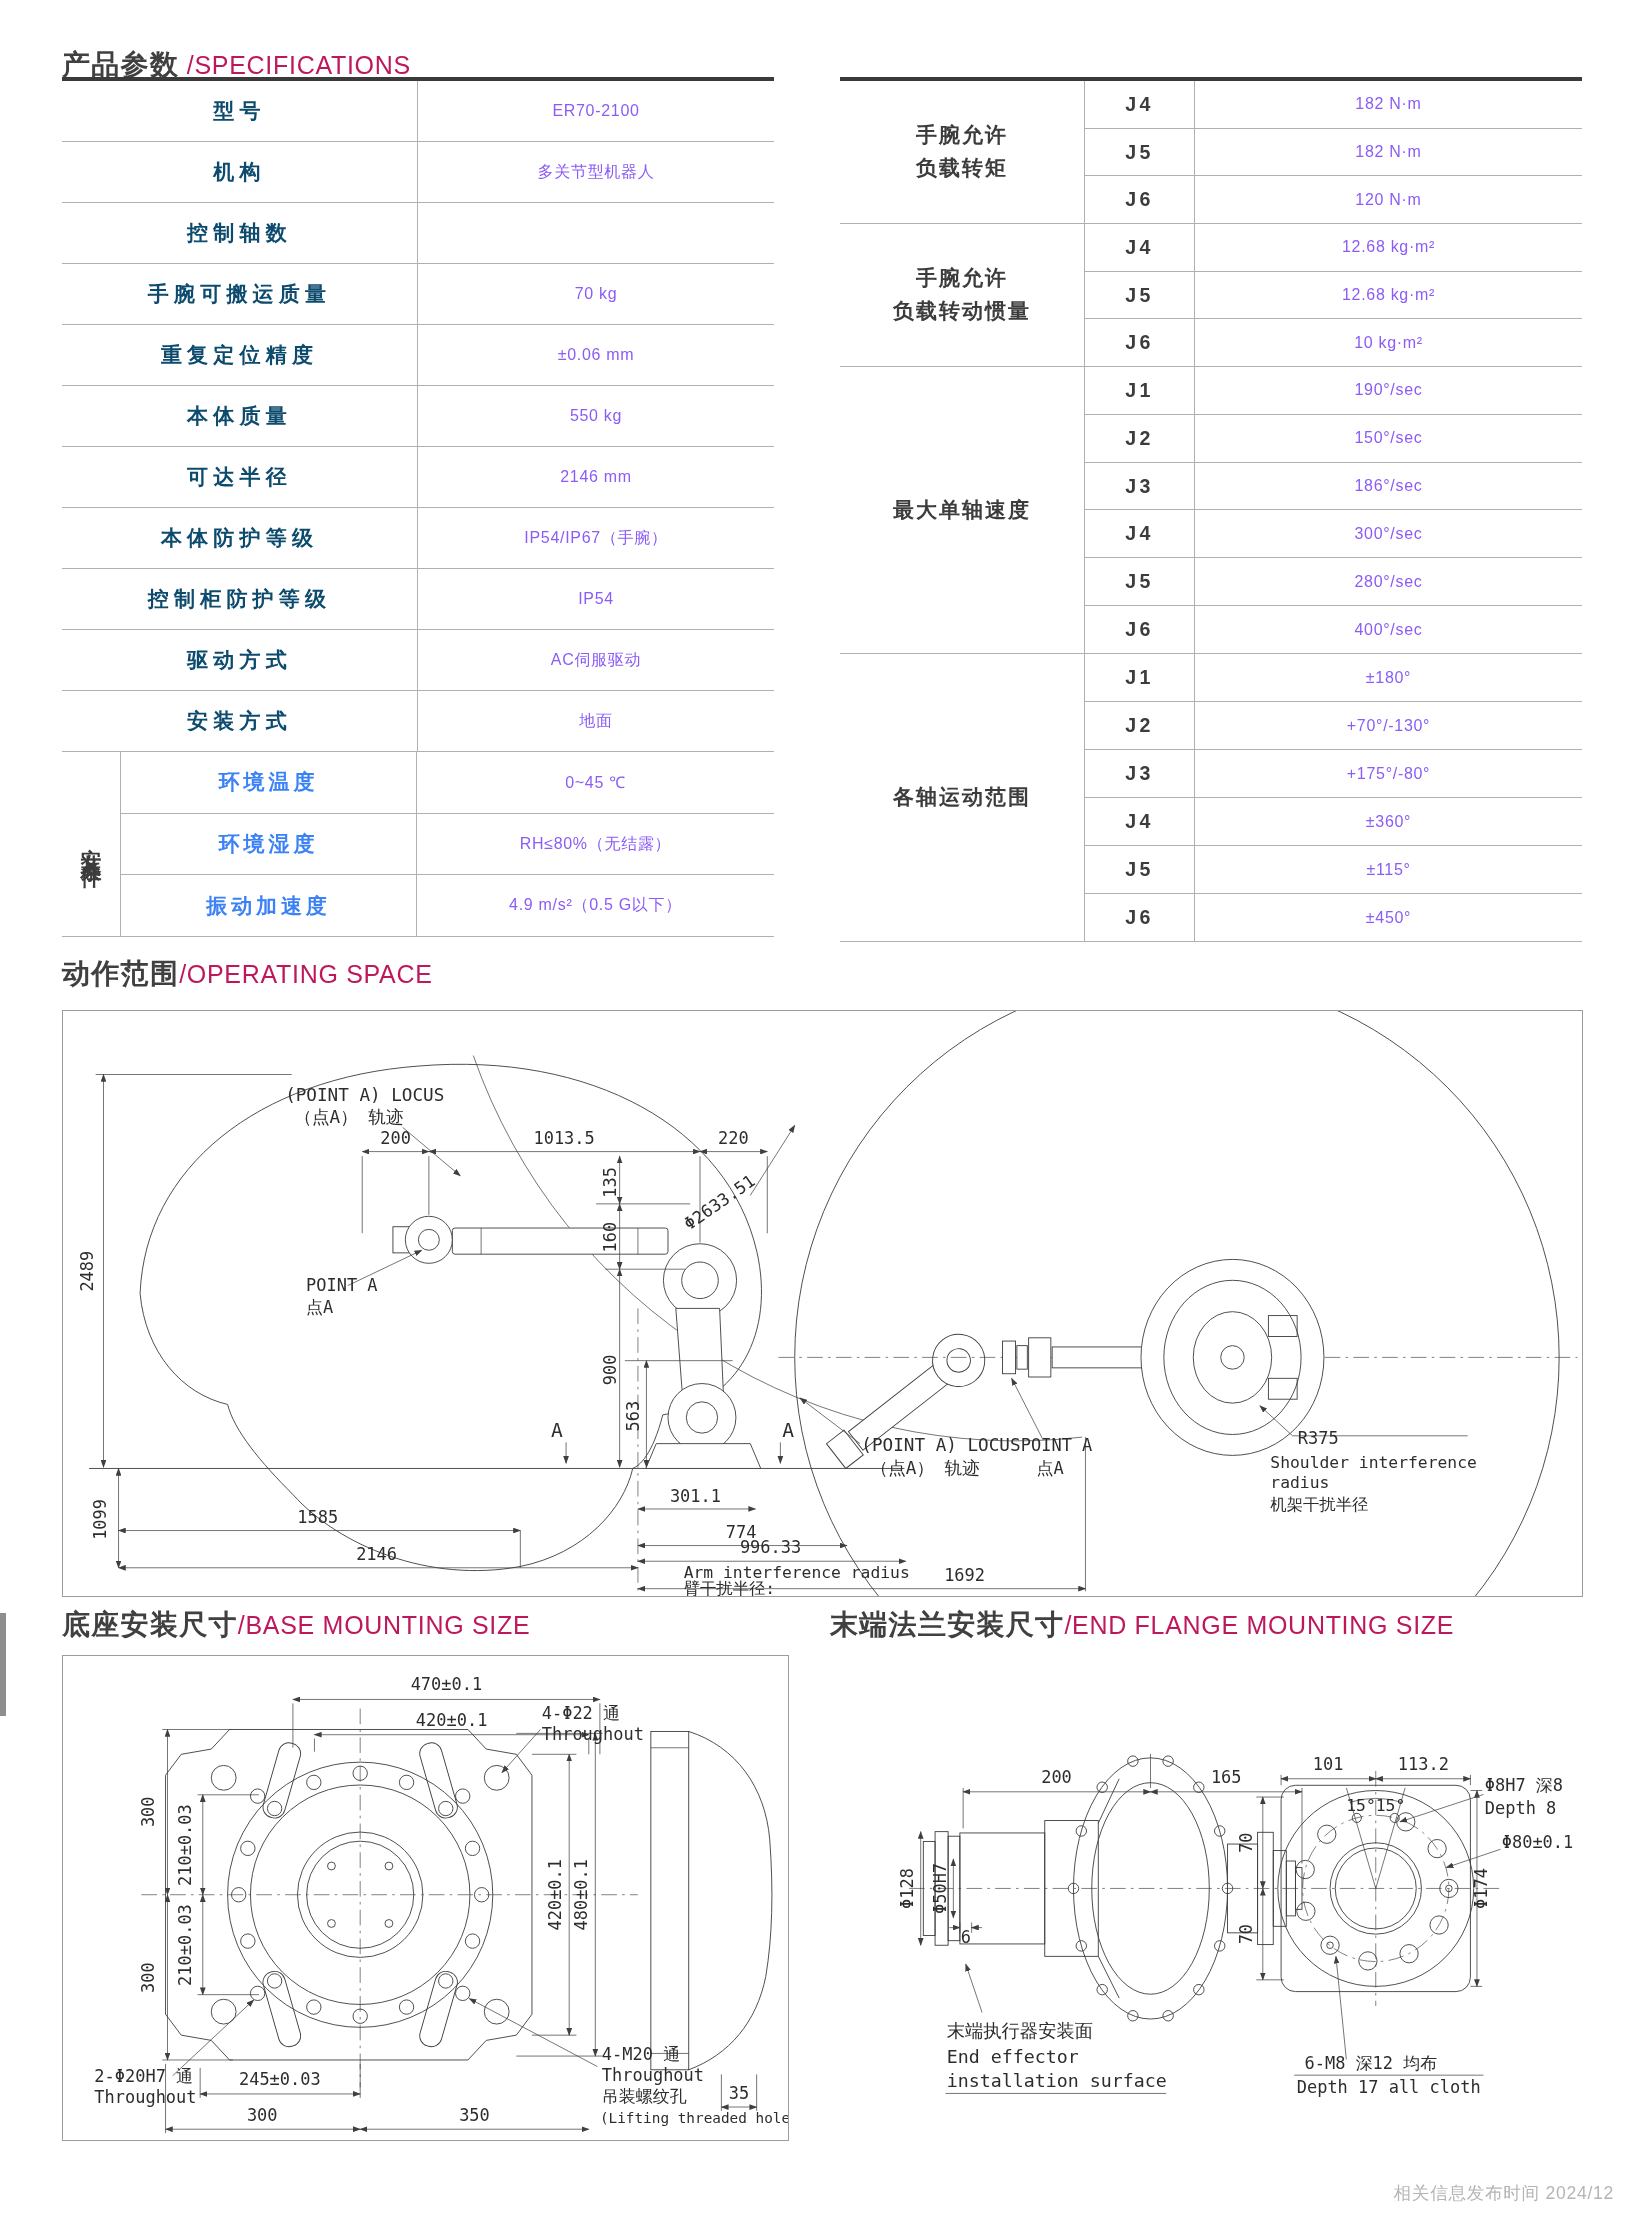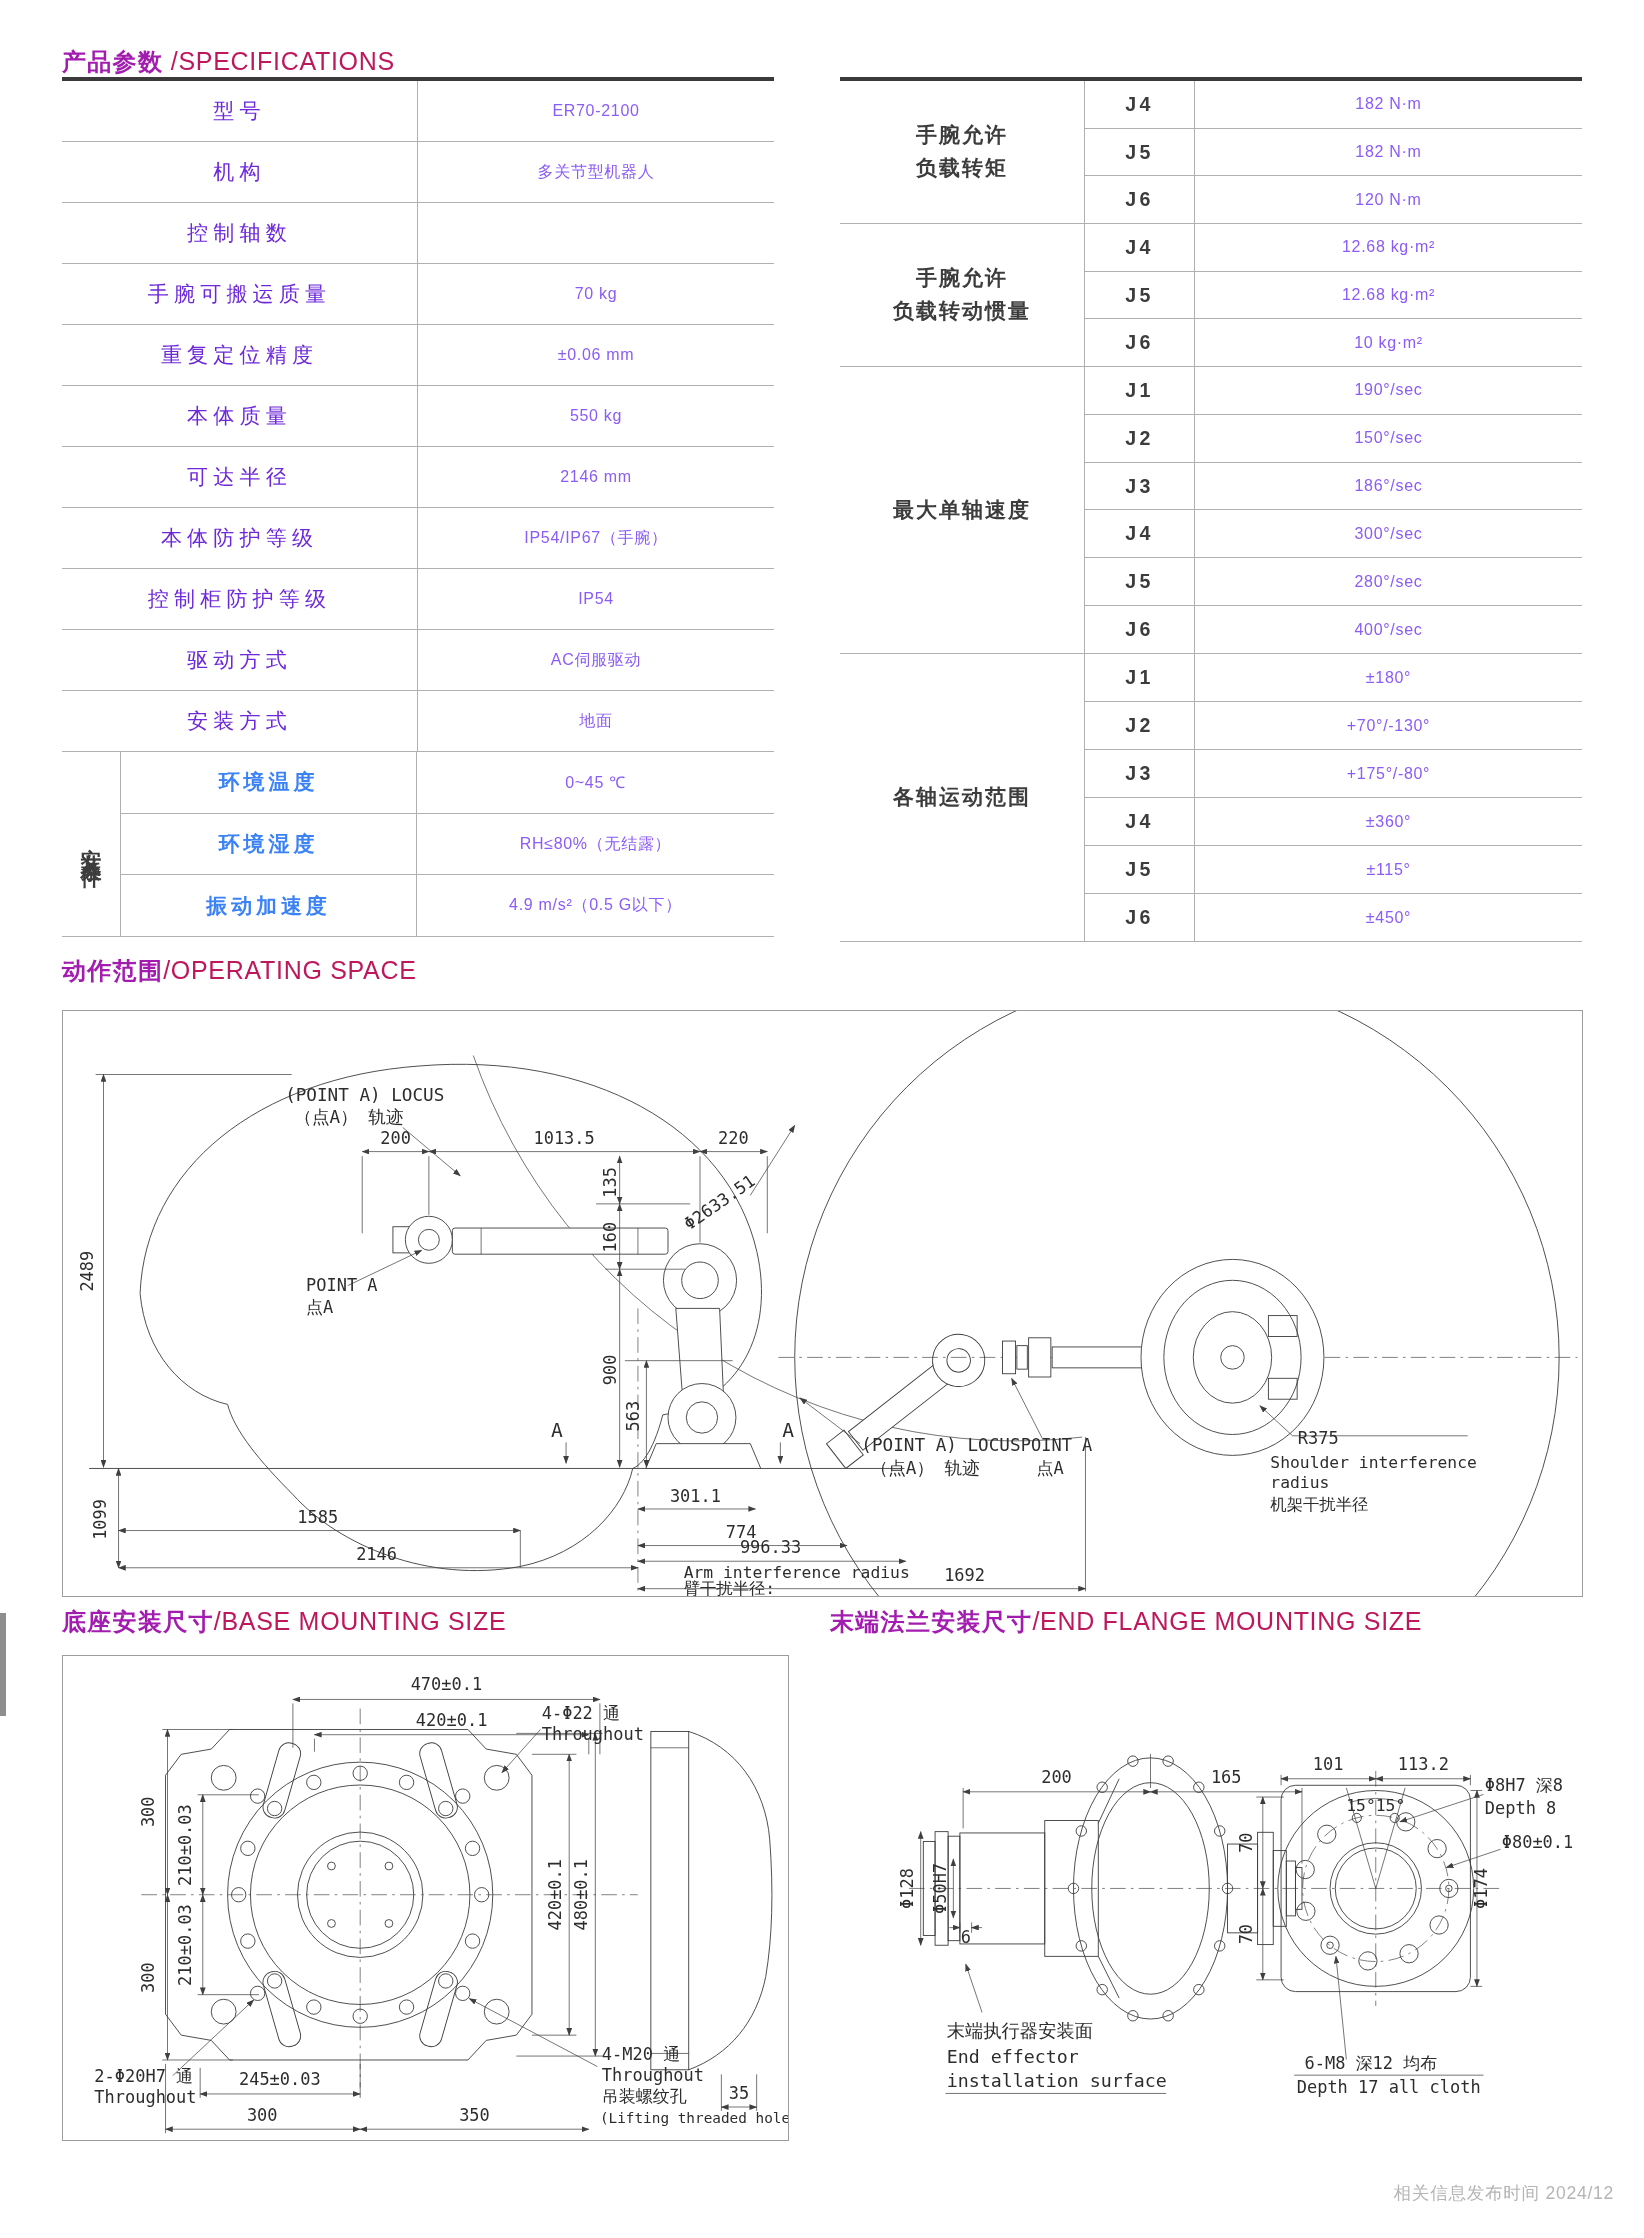--- a/index.html
+++ b/index.html
@@ -1,25 +1,25 @@
 <!DOCTYPE html>
 <html style="font-size:10.5px"><head>
 <meta charset="utf-8">
 <style>
   html,body{margin:0;padding:0;background:#e8e8e8;}
   .page{position:relative;width:1644px;height:2239px;background:#ffffff;
         font-family:"Liberation Sans",sans-serif;overflow:hidden;}
   .sec-title{position:absolute;white-space:nowrap;}
-  .sec-title .cn{font-size:24px;font-weight:bold;color:#a21caf;letter-spacing:1.3px;}
+  .sec-title .cn{font-size:28px;font-weight:bold;color:#404040;letter-spacing:1.3px;}
   .sec-title .en{font-size:25px;color:#be185d;letter-spacing:0.7px;}
   .spec-table{position:absolute;border-top:4.6px solid #3a3a3a;border-bottom:1.3px solid #b0b0b0;box-sizing:border-box;}
   .trow{display:flex;border-bottom:1.3px solid #b0b0b0;box-sizing:border-box;}
   .trow:last-child{border-bottom:none;}
   .cell{display:flex;align-items:center;justify-content:center;box-sizing:border-box;}
-  .label{width:356px;border-right:1.3px solid #b0b0b0;font-weight:normal;color:#6d28d9;font-size:21px;letter-spacing:5.2px;}
+  .label{width:356px;border-right:1.3px solid #b0b0b0;font-weight:bold;color:#0c4a6e;font-size:21px;letter-spacing:5.2px;}
   .value{flex:1;color:#8b5cf6;font-size:16px;letter-spacing:0.7px;text-align:center;}
   .left-t .trow{height:61px;}
   .left-t .trow.group{height:184px;}
   .vlabel{width:59px;border-right:1.3px solid #b0b0b0;writing-mode:vertical-rl;text-orientation:upright;
           font-weight:bold;color:#3c3c3c;font-size:21px;letter-spacing:6.5px;display:flex;align-items:center;justify-content:center;}
   .subcol{flex:1;display:flex;flex-direction:column;}
   .subrow{display:flex;flex:1;border-bottom:1.3px solid #b0b0b0;box-sizing:border-box;}
   .subrow:last-child{border-bottom:none;}
   .sublabel{width:296px;border-right:1.3px solid #b0b0b0;font-weight:bold;color:#3b82f6;font-size:21px;letter-spacing:3.9px;}
   .glabel{width:245px;border-right:1.3px solid #b0b0b0;font-weight:bold;color:#3c3c3c;font-size:21px;

